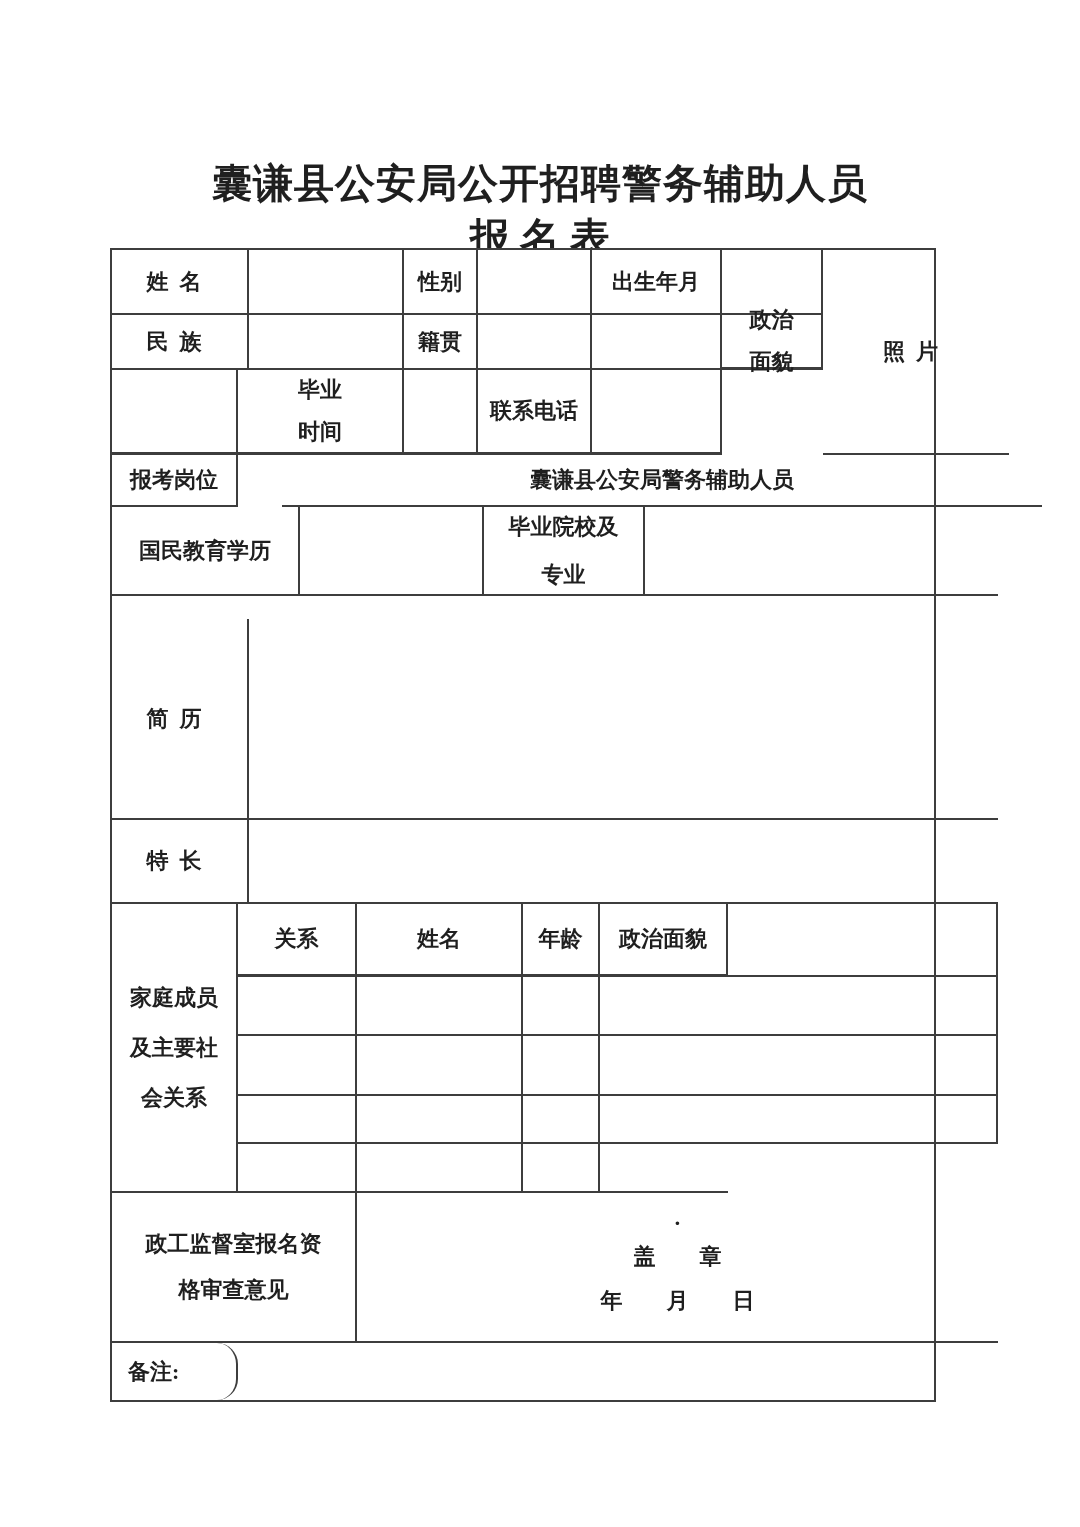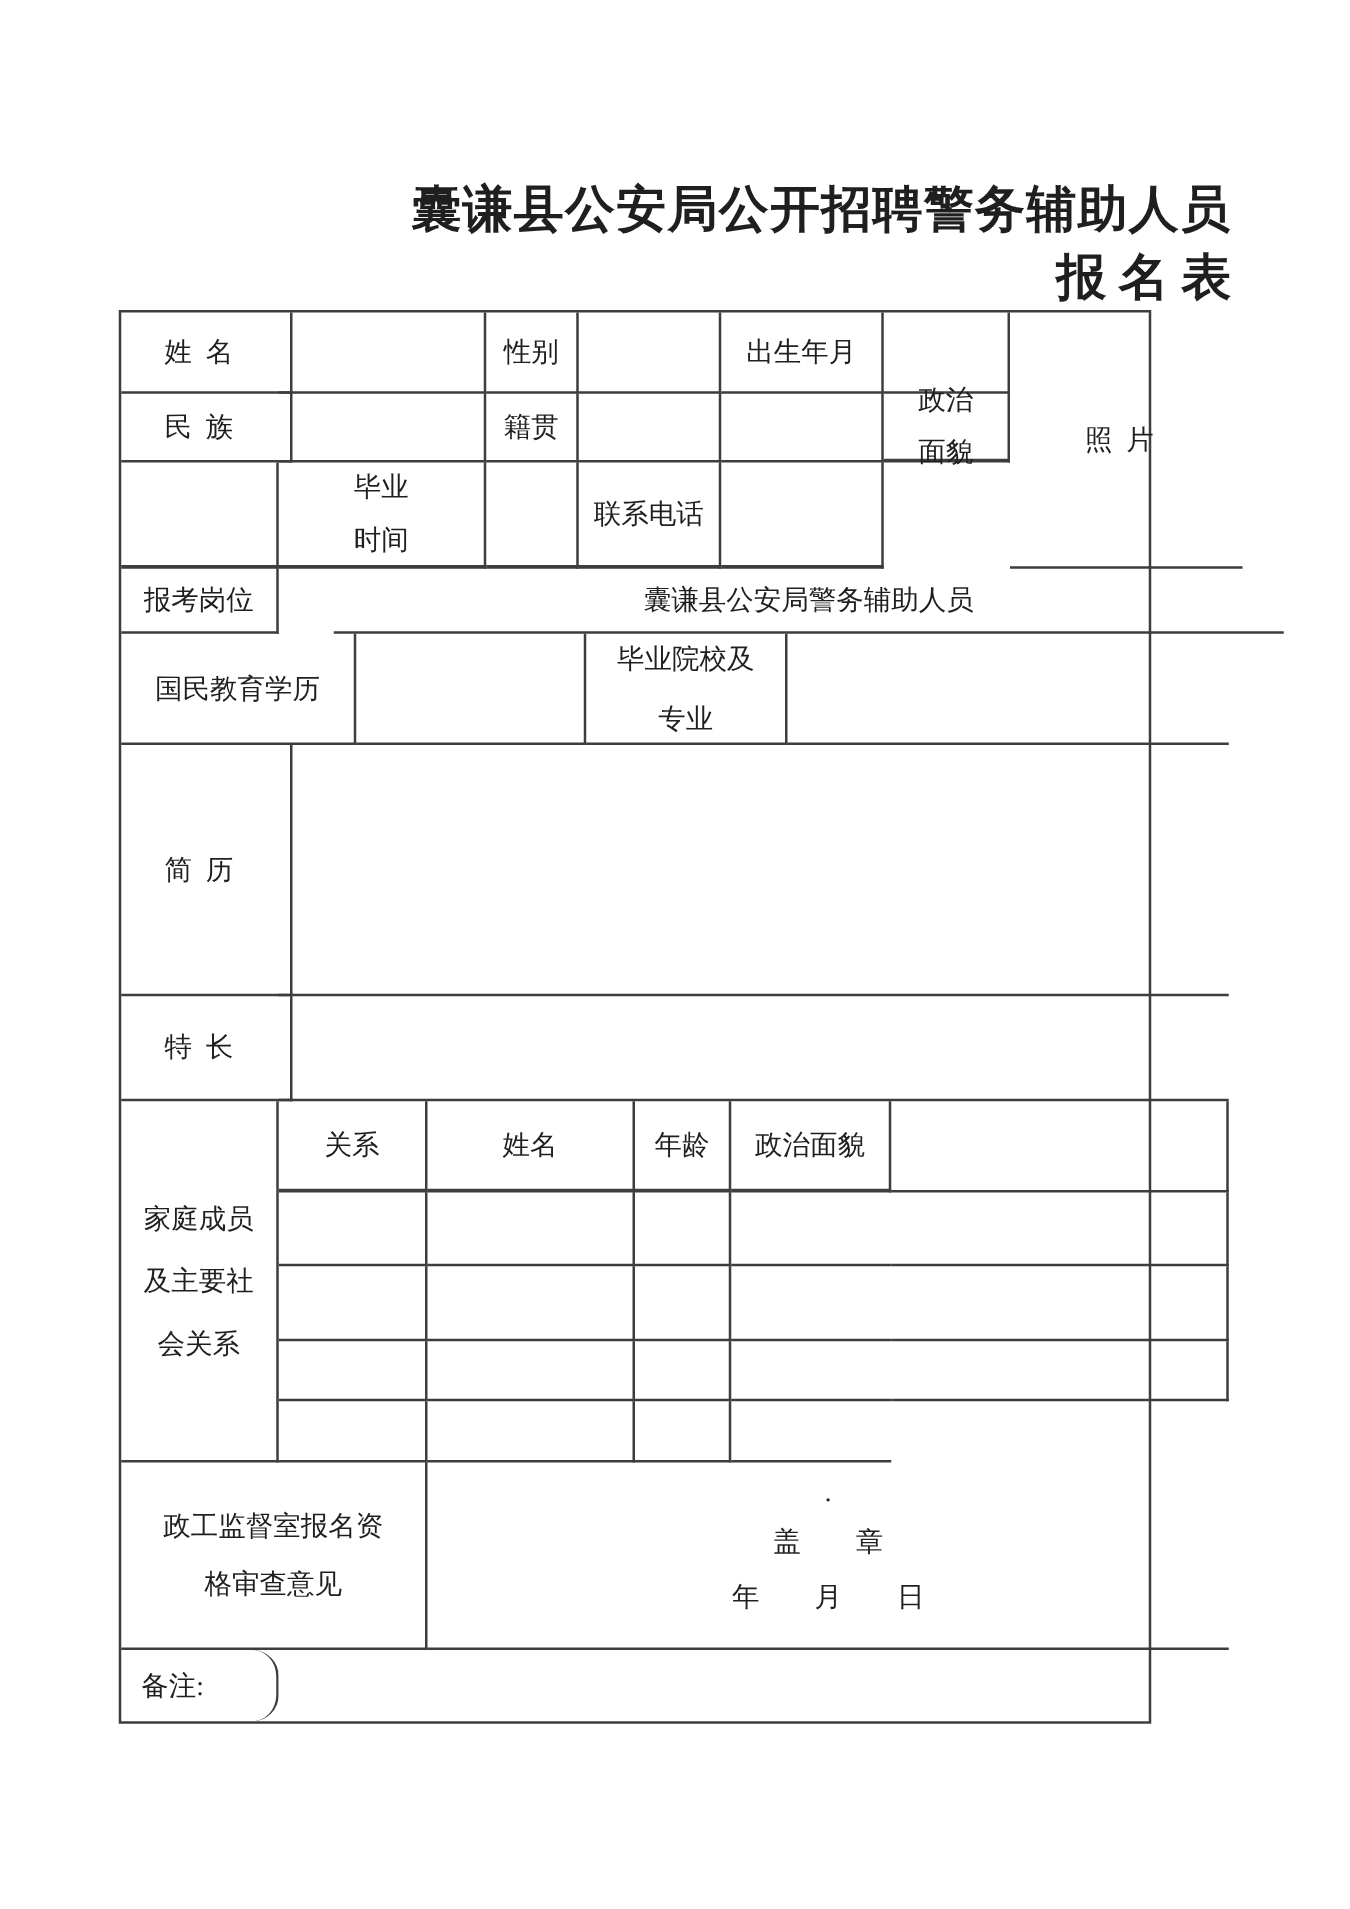--- a/index.html
+++ b/index.html
@@ -11,34 +11,35 @@
   html,body{background:#e9e9e9;}
   .sheet{
     position:relative;
     width:1080px;height:1527px;
     background:var(--bg);
     font-family:"Liberation Serif","DejaVu Serif",serif;
     color:var(--text);
     margin:0 auto;
     overflow:hidden;
   }
-  .title-block{position:absolute;left:95px;top:142px;width:890px;text-align:right;}
+  .title-block{position:absolute;left:95px;top:158px;width:890px;text-align:center;}
   .title-line1{font-size:40px;font-weight:700;line-height:52px;letter-spacing:1px;}
   .title-line2{font-size:40px;font-weight:700;line-height:52px;letter-spacing:10px;margin-right:-10px;margin-top:2px;}
 
   .form{
-    position:absolute;left:95px;top:248px;width:826px;
+    position:absolute;left:110px;top:248px;width:826px;
     border:2px solid var(--border);
     background:var(--bg);
+    font-weight:bold;
   }
   .sec{display:grid;width:886px;}
   .secA{grid-template-columns:126px 166px 74px 114px 130px 101px 175px;grid-template-rows:65px 55px 85px;}
   .secB{grid-template-columns:126px 760px;grid-template-rows:52px;gap:44px;}
   .secC{grid-template-columns:188px 184px 161px 353px;grid-template-rows:89px;}
-  .secD{grid-template-columns:126px 760px;grid-template-rows:201px;}
+  .secD{grid-template-columns:126px 760px;grid-template-rows:201px;margin-top:23px;}
   .secE{grid-template-columns:126px 760px;grid-template-rows:84px;}
   .secF{grid-template-columns:126px 119px 166px 77px 128px 270px;grid-template-rows:73px 59px 60px 48px 49px;}
   .secG{grid-template-columns:245px 641px;grid-template-rows:150px;}
   .secH{grid-template-columns:126px 760px;grid-template-rows:57px;}
 
   .c{
     border-right:2px solid var(--border);
     border-bottom:2px solid var(--border);
     display:flex;flex-direction:column;
     align-items:center;justify-content:center;

